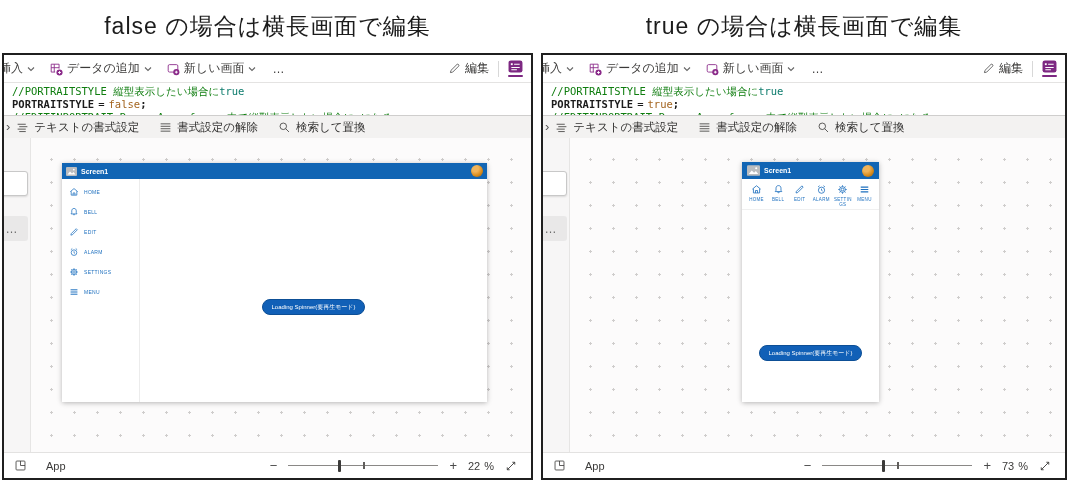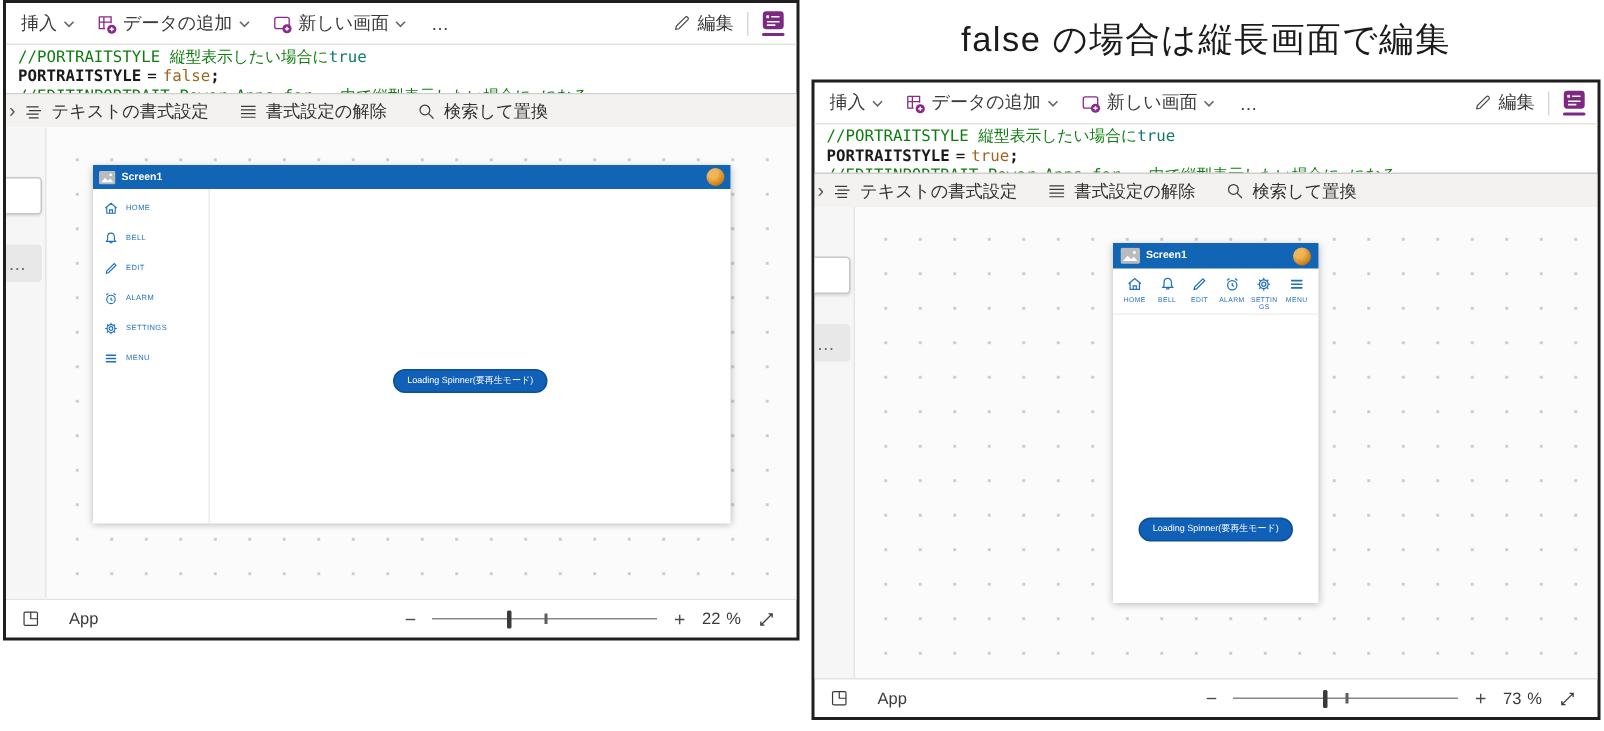--- a/index.html
+++ b/index.html
@@ -8,21 +8,21 @@
   .figure { position:absolute; top:0; }
   .figure.left  { left:2px;   width:531px; }
   .figure.right { left:541px; width:526px; }
   .fig-title { height:53px; display:flex; align-items:center; justify-content:center;
                font-size:23px; color:#1b1b1b; letter-spacing:1px; }
   .studio { height:427px; border:2px solid #1f1f1f; background:#fff;
             display:flex; flex-direction:column; overflow:hidden; }
 
   
   .topbar { height:27px; flex:0 0 27px; display:flex; align-items:center;
-            padding:0 8px 0 15px; font-size:12px; color:#3b3a39; overflow:hidden; }
+            padding:0 8px 0 0; font-size:12px; color:#3b3a39; overflow:hidden; }
   .tb-item { display:inline-flex; align-items:center; gap:4px; margin-left:14px;
              white-space:nowrap; cursor:default; }
   .tb-item.clip-left { margin-left:-5px; }
   .tb-more { margin-left:16px; color:#3b3a39; letter-spacing:1px; }
   .tb-spacer { flex:1; }
   .tb-sep { width:1px; height:16px; background:#d8d8d8; margin:0 9px; }
   .fx-toggle { display:flex; flex-direction:column; align-items:center; gap:2px; }
   .fx-underline { width:15px; height:2px; background:#7d2882; border-radius:1px; }
 
   
@@ -95,20 +95,21 @@
   .slider .tick { position:absolute; top:3.5px; width:1.5px; height:7px; background:#605e5c; left:50%; }
   .slider .thumb { position:absolute; top:1px; width:3px; height:12px; background:#3b3a39; border-radius:1px; }
   .thumb.p33 { left:33%; } .thumb.p40 { left:40%; }
   .sb-zoom { display:flex; gap:4px; }
   svg { display:block; }
 </style>
 </head>
 <body>
 
 <div class="figure left">
+  <div class="fig-title">false の場合は横長画面で編集</div>
   <div class="studio">
 
     <div class="topbar">
       <span class="tb-item clip-left">
         <span>挿入</span>
         <svg width="8" height="6" viewBox="0 0 8 6">
             <path d="M1 1.5 4 4.5 7 1.5" fill="none" stroke="#666" stroke-width="1.1"></path>
           </svg>
       </span>
       <span class="tb-item">
@@ -268,21 +269,21 @@
           </span>
         <svg width="12" height="12" viewBox="0 0 16 16">
             <path d="M3 13 13 3M9.8 3H13v3.2M3 9.8V13h3.2" fill="none" stroke="#3b3a39" stroke-width="1.2"></path>
           </svg>
       </span>
     </div>
   </div>
 </div>
 
 <div class="figure right">
-  <div class="fig-title">false の場合は縦長画面で編集</div>
+  <div class="fig-title">true の場合は横長画面で編集</div>
   <div class="studio">
 
     <div class="topbar">
       <span class="tb-item clip-left">
         <span>挿入</span>
         <svg width="8" height="6" viewBox="0 0 8 6">
             <path d="M1 1.5 4 4.5 7 1.5" fill="none" stroke="#666" stroke-width="1.1"></path>
           </svg>
       </span>
       <span class="tb-item">

